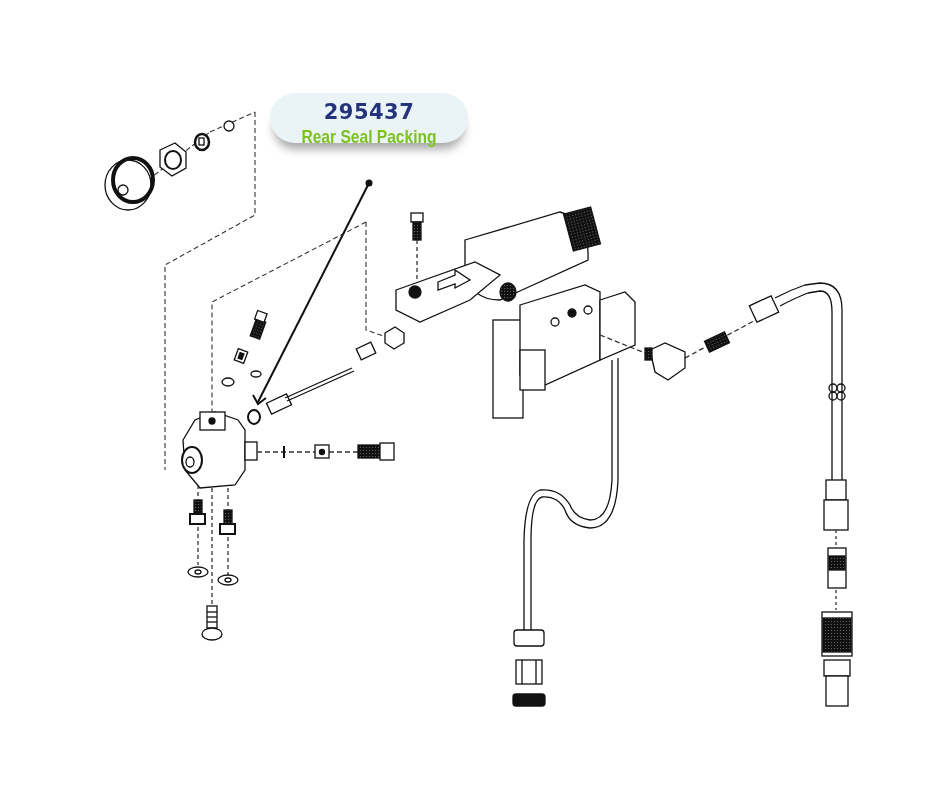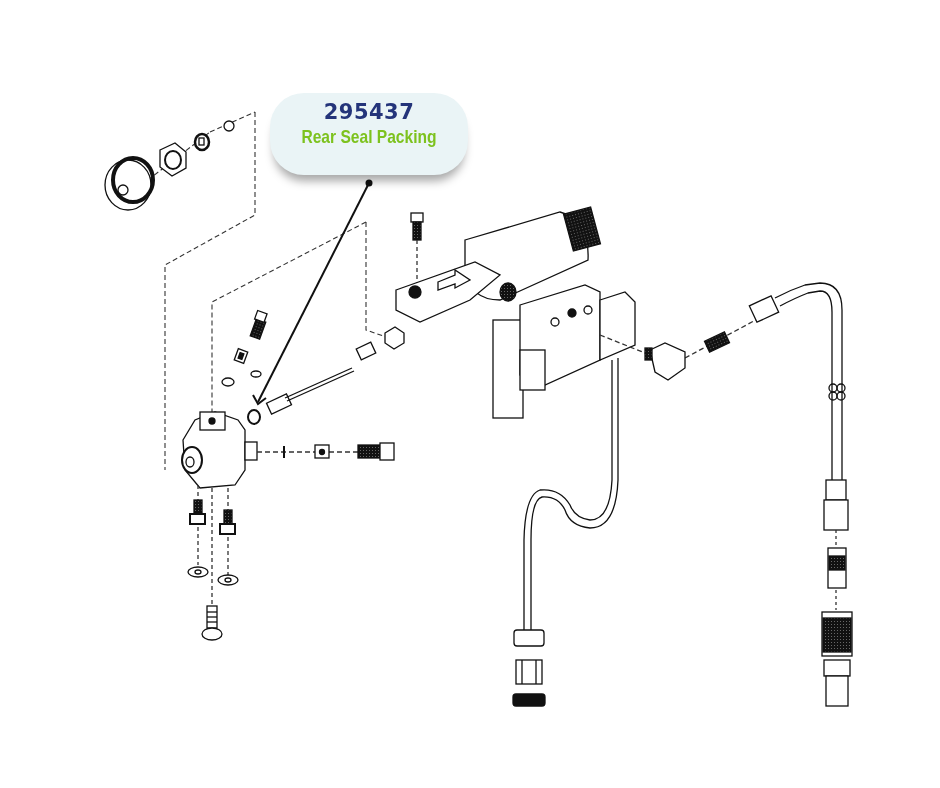--- a/index.html
+++ b/index.html
@@ -1,18 +1,18 @@
 <!DOCTYPE html>
 <html><head>
 <meta charset="utf-8">
 <style>
   html,body{margin:0;padding:0;background:#ffffff;}
   body{width:940px;height:788px;position:relative;overflow:hidden;font-family:"Liberation Sans",sans-serif;}
   #diagram{position:absolute;left:0;top:0;width:940px;height:788px;}
-  .callout{position:absolute;left:270px;top:93px;width:198px;height:82px;border-radius:34px;
+  .callout{position:absolute;left:270px;top:93px;width:198px;height:50px;border-radius:34px;
     background:#eaf4f6;box-shadow:0 10px 10px -4px rgba(0,0,0,0.35);text-align:center;}
   .callout .num{display:block;margin-top:6px;font-family:"DejaVu Sans",sans-serif;font-weight:bold;font-size:21px;color:#24347a;letter-spacing:0.5px;line-height:26px;}
   .callout .lbl{display:block;font-family:"Liberation Sans",sans-serif;font-weight:bold;font-size:19px;color:#7dc21e;line-height:24px;transform:scaleX(0.82);}
 </style>
 </head>
 <body>
 
 <svg id="diagram" viewBox="0 0 940 788" xmlns="http://www.w3.org/2000/svg">
   <defs>
     <pattern id="knurl" width="3" height="3" patternUnits="userSpaceOnUse">

